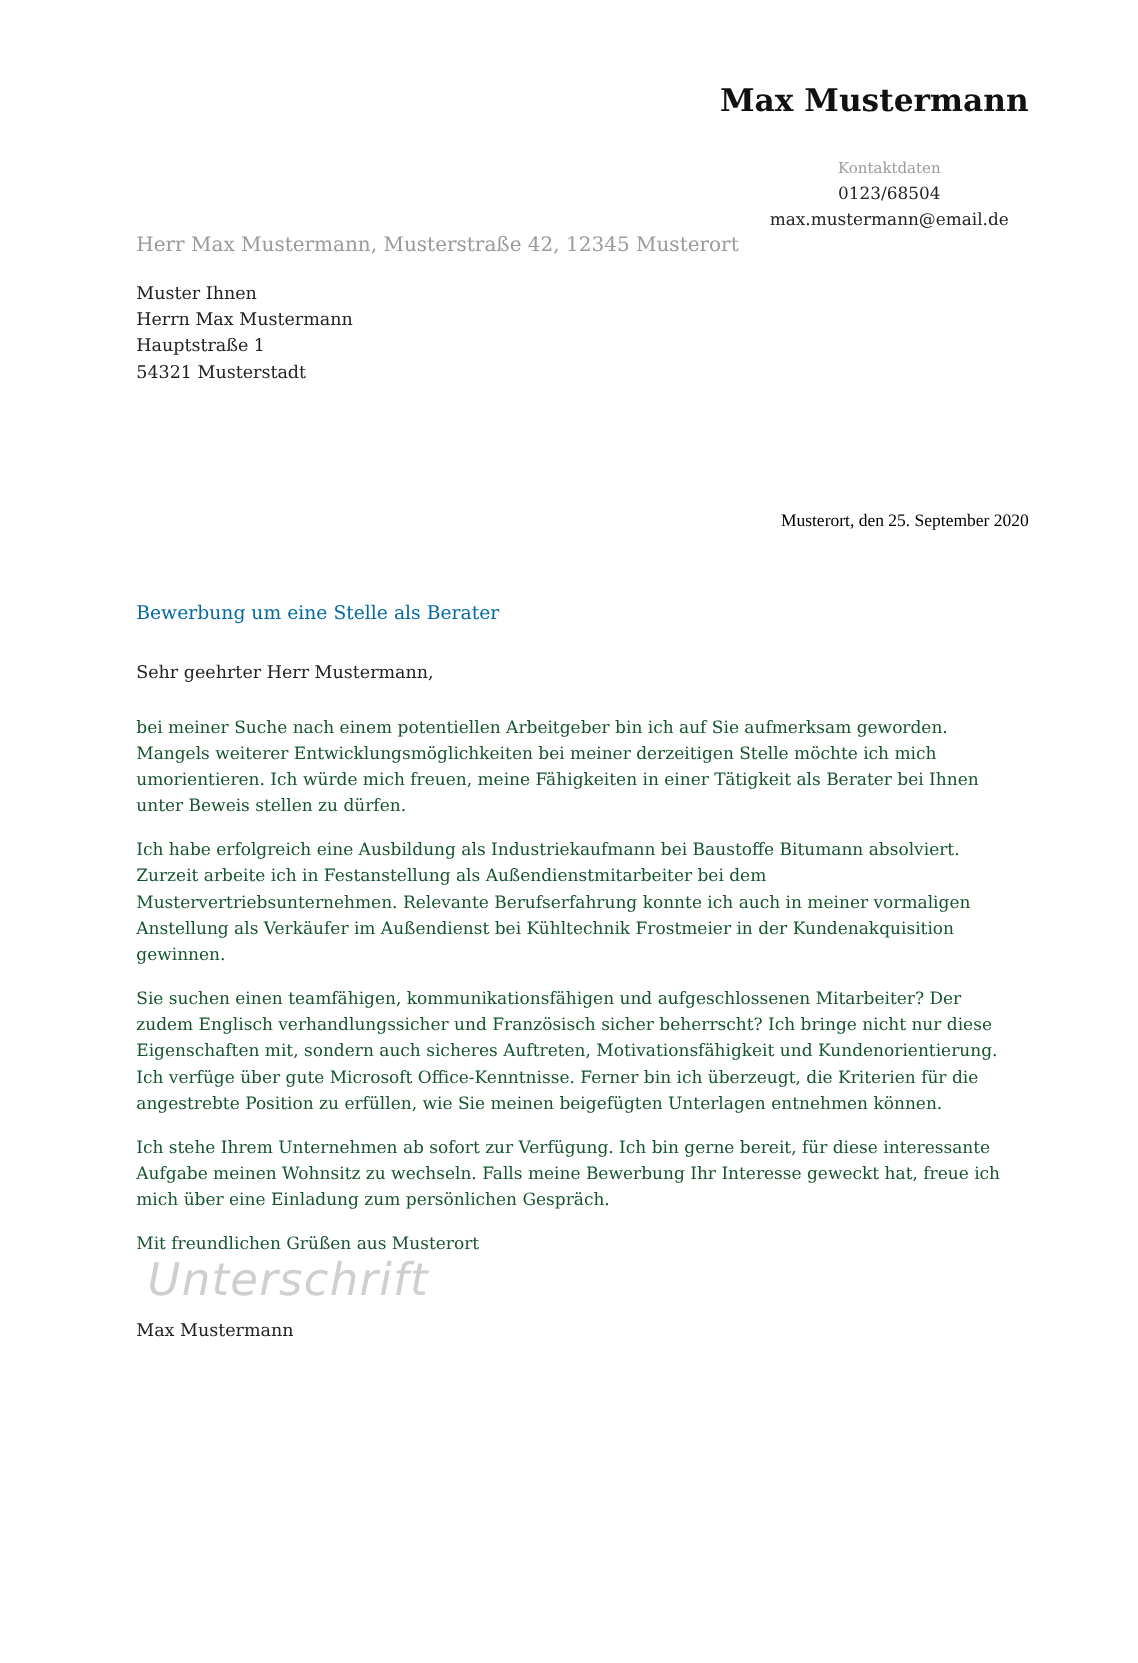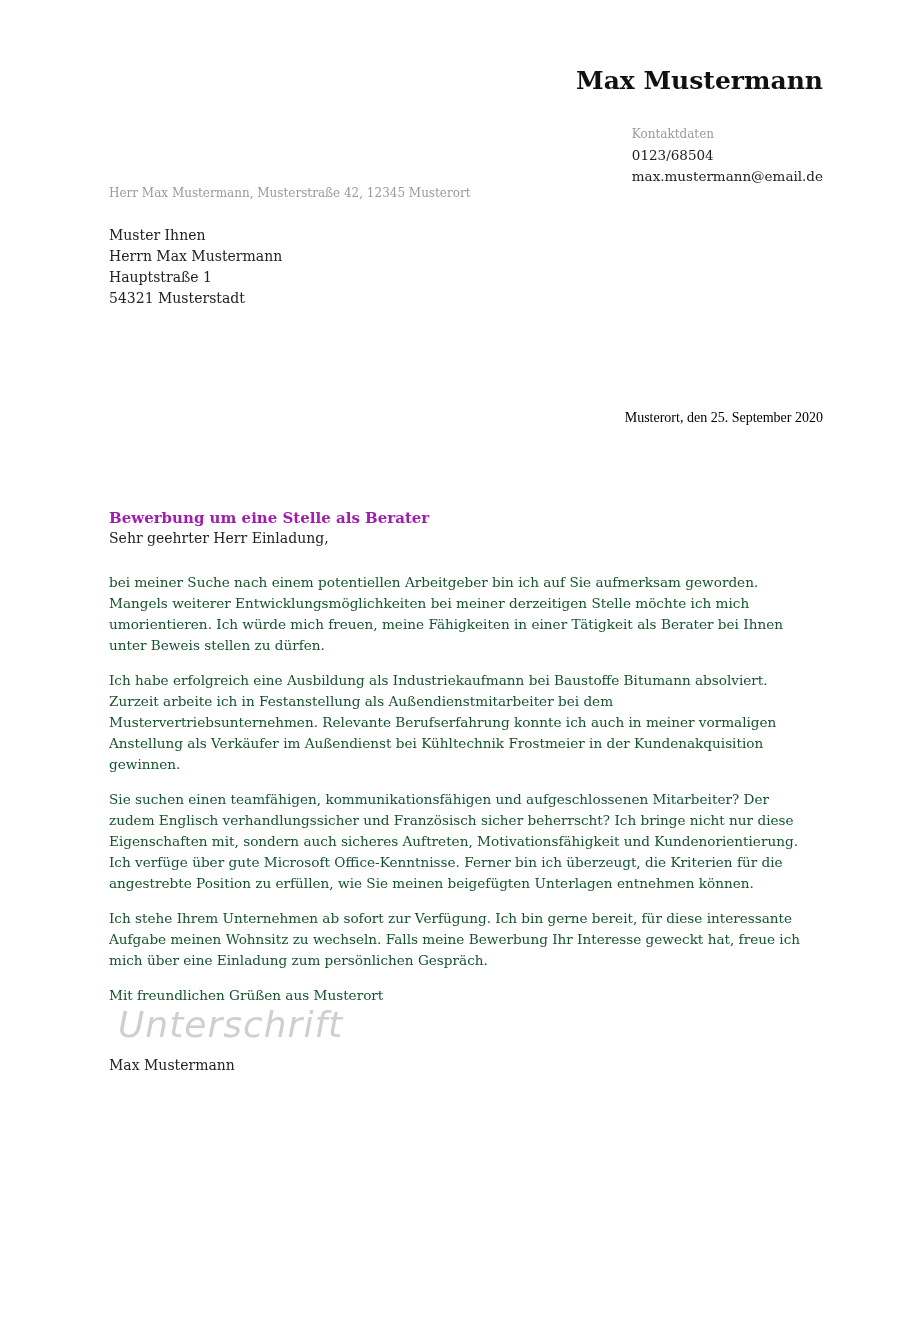--- a/index.html
+++ b/index.html
@@ -26,40 +26,40 @@
       top: 66px;
       font-size: 25px;
       font-weight: bold;
       color: #111111;
       letter-spacing: 0px;
       white-space: nowrap;
       font-family: "DejaVu Serif", serif;
     }
     .side-block {
       position: absolute;
-      right: 87px;
-      text-align: left;
+      right: 103px;
+      text-align: center;
       font-size: 13.5px;
       line-height: 21px;
       color: #222222;
       font-family: "DejaVu Serif", serif;
       white-space: nowrap;
     }
     .side-label {
       font-size: 12px;
       color: #9a9a9a;
     }
     .contact-block { top: 124px; }
     .address-block { top: 210px; }
 
     .return-line {
       position: absolute;
       left: 109px;
       top: 186px;
-      font-size: 12px;
+      font-size: 16px;
       color: #9a9a9a;
       white-space: nowrap;
       font-family: "DejaVu Serif", serif;
     }
     .recipient {
       position: absolute;
       left: 109px;
       top: 225px;
       font-size: 14px;
       line-height: 21px;
@@ -74,25 +74,24 @@
       font-size: 14px;
       color: #000000;
       font-family: Liberation Serif, serif;
       white-space: nowrap;
     }
     .subject {
       position: absolute;
       left: 109px;
       top: 481px;
       font-size: 15px;
-      font-weight: bold;
-      color: #a21caf;
+      font-weight: normal;
+      color: #0369a1;
       font-family: "DejaVu Serif", serif;
       white-space: nowrap;
-      margin-top: 28px;
     }
     .salutation {
       position: absolute;
       left: 109px;
       top: 530px;
       font-size: 14px;
       color: #222222;
       font-family: "DejaVu Serif", serif;
       white-space: nowrap;
     }
@@ -154,21 +153,21 @@
     <div>Muster Ihnen</div>
     <div>Herrn Max Mustermann</div>
     <div>Hauptstraße 1</div>
     <div>54321 Musterstadt</div>
   </div>
 
   <div class="date">Musterort, den 25. September 2020</div>
 
   <div class="subject">Bewerbung um eine Stelle als Berater</div>
 
-  <div class="salutation">Sehr geehrter Herr Einladung,</div>
+  <div class="salutation">Sehr geehrter Herr Mustermann,</div>
 
   <div class="body-text">
     <p>bei meiner Suche nach einem potentiellen Arbeitgeber bin ich auf Sie aufmerksam geworden. Mangels weiterer Entwicklungsmöglichkeiten bei meiner derzeitigen Stelle möchte ich mich umorientieren. Ich würde mich freuen, meine Fähigkeiten in einer Tätigkeit als Berater bei Ihnen unter Beweis stellen zu dürfen.</p>
     <p>Ich habe erfolgreich eine Ausbildung als Industriekaufmann bei Baustoffe Bitumann absolviert. Zurzeit arbeite ich in Festanstellung als Außendienstmitarbeiter bei dem Mustervertriebsunternehmen. Relevante Berufserfahrung konnte ich auch in meiner vormaligen Anstellung als Verkäufer im Außendienst bei Kühltechnik Frostmeier in der Kundenakquisition gewinnen.</p>
     <p>Sie suchen einen teamfähigen, kommunikationsfähigen und aufgeschlossenen Mitarbeiter? Der zudem Englisch verhandlungssicher und Französisch sicher beherrscht? Ich bringe nicht nur diese Eigenschaften mit, sondern auch sicheres Auftreten, Motivationsfähigkeit und Kundenorientierung. Ich verfüge über gute Microsoft Office-Kenntnisse. Ferner bin ich überzeugt, die Kriterien für die angestrebte Position zu erfüllen, wie Sie meinen beigefügten Unterlagen entnehmen können.</p>
     <p>Ich stehe Ihrem Unternehmen ab sofort zur Verfügung. Ich bin gerne bereit, für diese interessante Aufgabe meinen Wohnsitz zu wechseln. Falls meine Bewerbung Ihr Interesse geweckt hat, freue ich mich über eine Einladung zum persönlichen Gespräch.</p>
     <p class="closing">Mit freundlichen Grüßen aus Musterort</p>
   </div>
 
   <div class="signature">Unterschrift</div>

